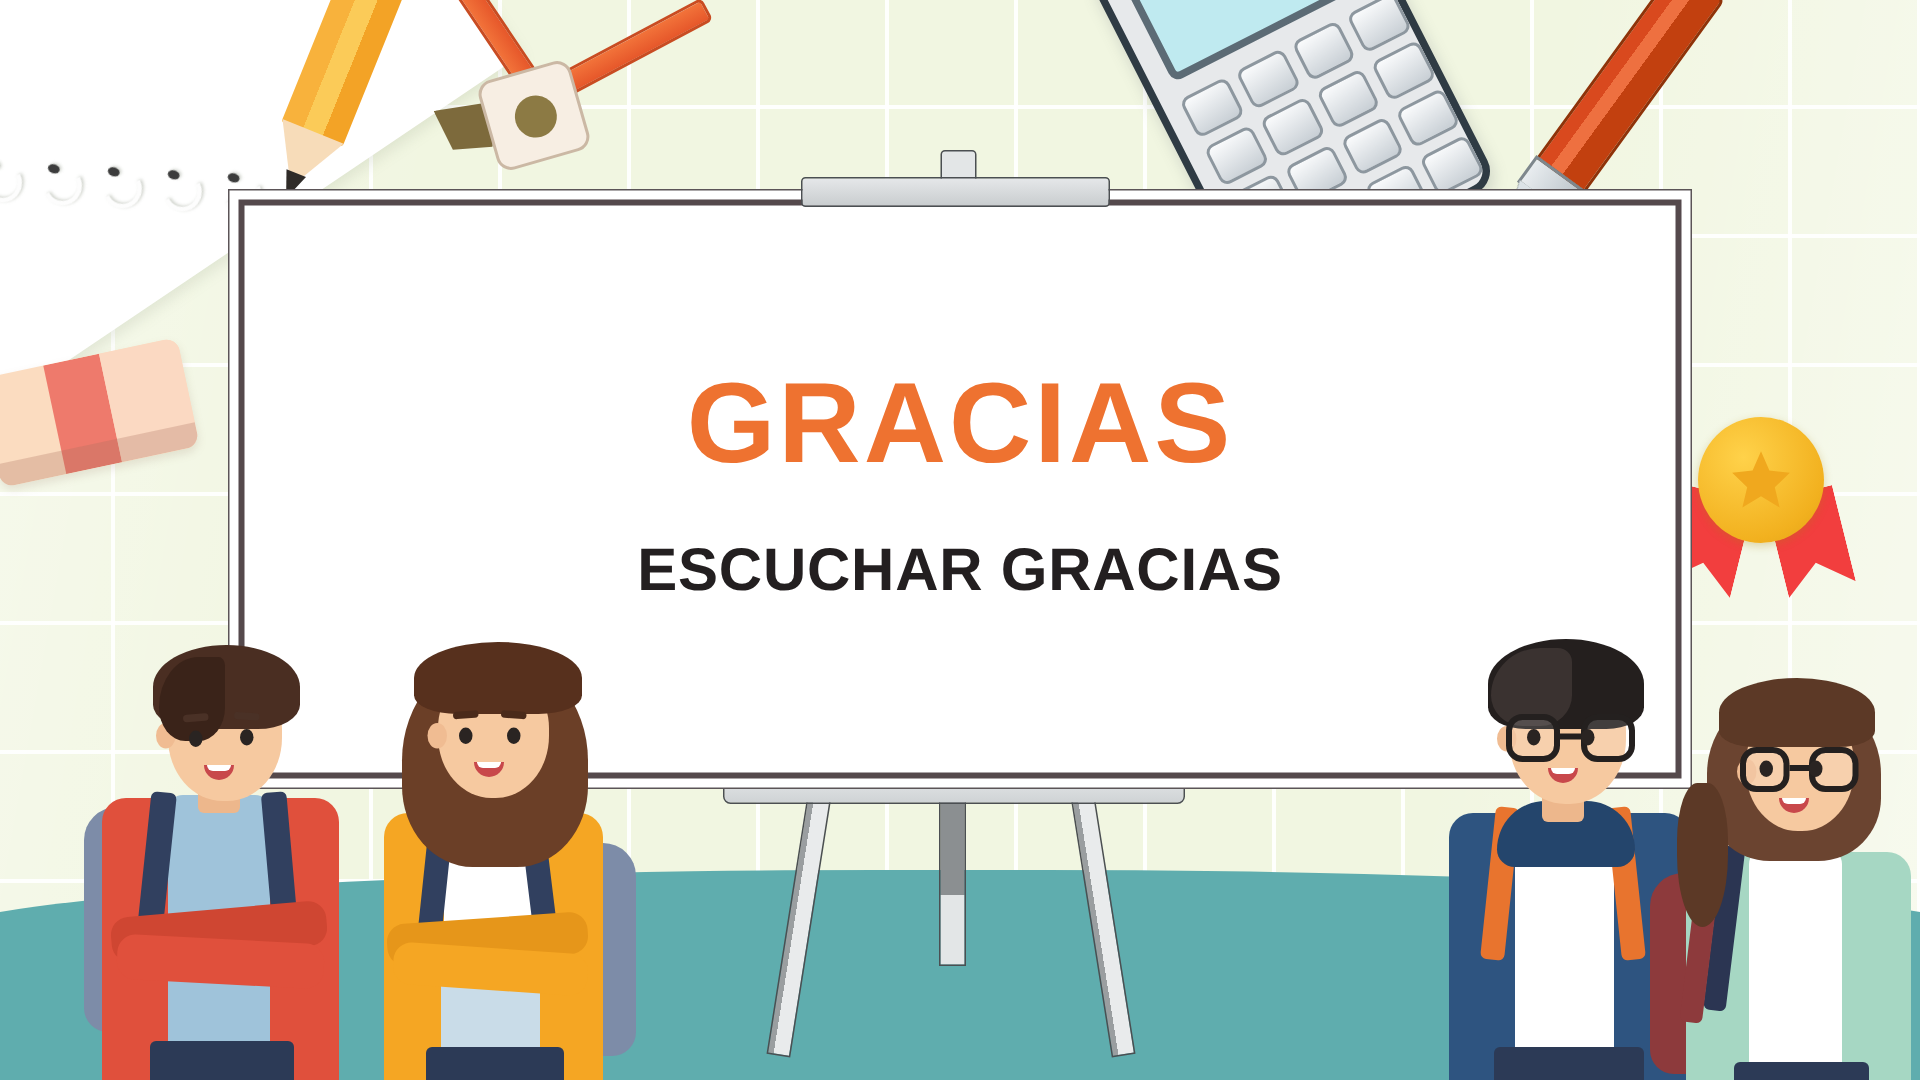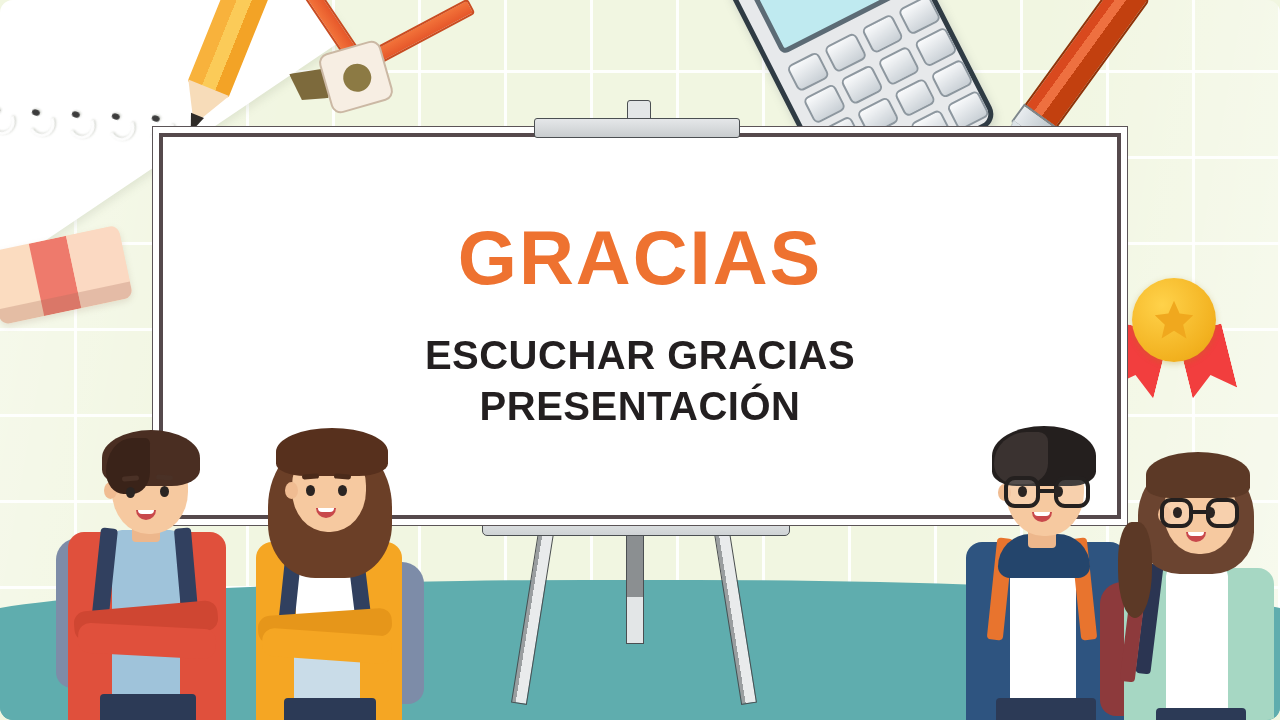--- a/index.html
+++ b/index.html
@@ -2,21 +2,21 @@
 <html><head>
 <meta charset="utf-8">
 <style>
   * { margin:0; padding:0; box-sizing:border-box; }
   html,body { width:1280px; height:720px; overflow:hidden; }
   body {
     font-family:"Liberation Sans", sans-serif;
     background:#F1F6E0;
     position:relative;
   }
-  #slide { position:absolute; inset:0; overflow:hidden; background:#F1F6E0;border-radius:13px; }
+  #slide { position:absolute; inset:0; overflow:hidden; background:#F1F6E0; }
 
   
   .grid-bg {
     position:absolute; inset:0;
     background-color:#F1F6E1;
     background-image:
       linear-gradient(to right, rgba(255,255,255,0.95) 0 3px, transparent 3px 100%),
       linear-gradient(to bottom, rgba(255,255,255,0.95) 0 3px, transparent 3px 100%);
     background-size:86px 86px;
     background-position:-12px -16px;
@@ -358,21 +358,20 @@
   </div>
 
   <div class="board-tab"></div>
   <div class="board-clamp"></div>
   <div class="board-outer">
     <div class="board-inner">
       <div class="board-content">
         <div class="title">GRACIAS</div>
         <div class="subtitle">
           <div>ESCUCHAR GRACIAS</div>
-          <div>PRESENTACIÓN</div>
         </div>
       </div>
     </div>
   </div>
 
   <div class="people">
 
     <div class="person" style="left:60px; width:200px; height:300px;">
       <div class="pack" style="left:-4px;  top:118px; width:74px;  height:150px; background:#7D8CA8;"></div>
       <div class="torso" style="left:8px;   top:112px; width:158px; height:188px; background:#E0503C;"></div>

